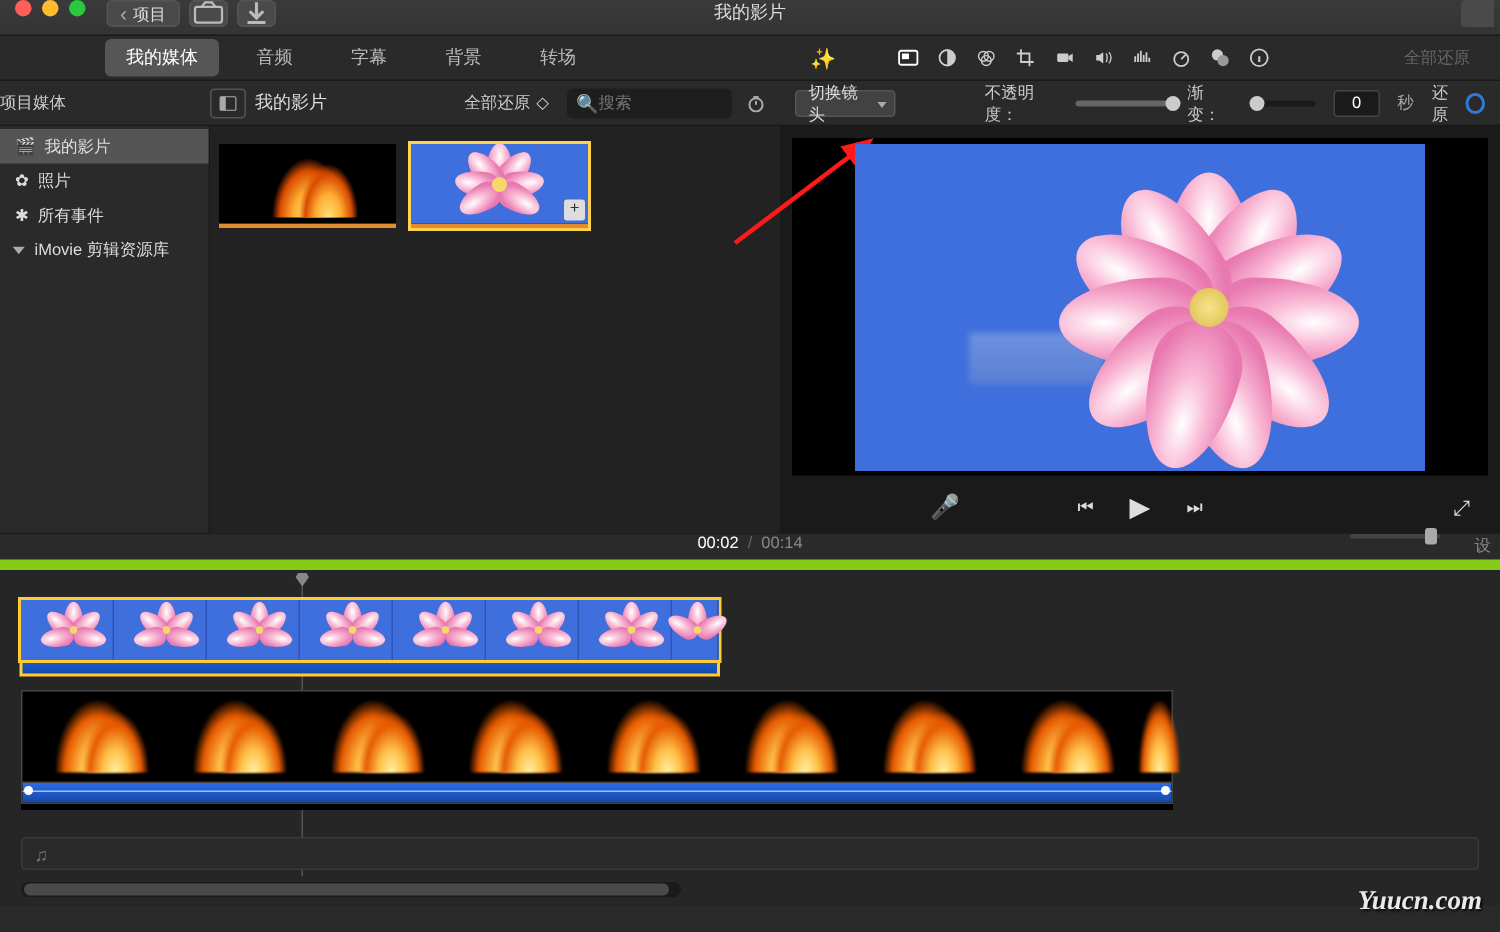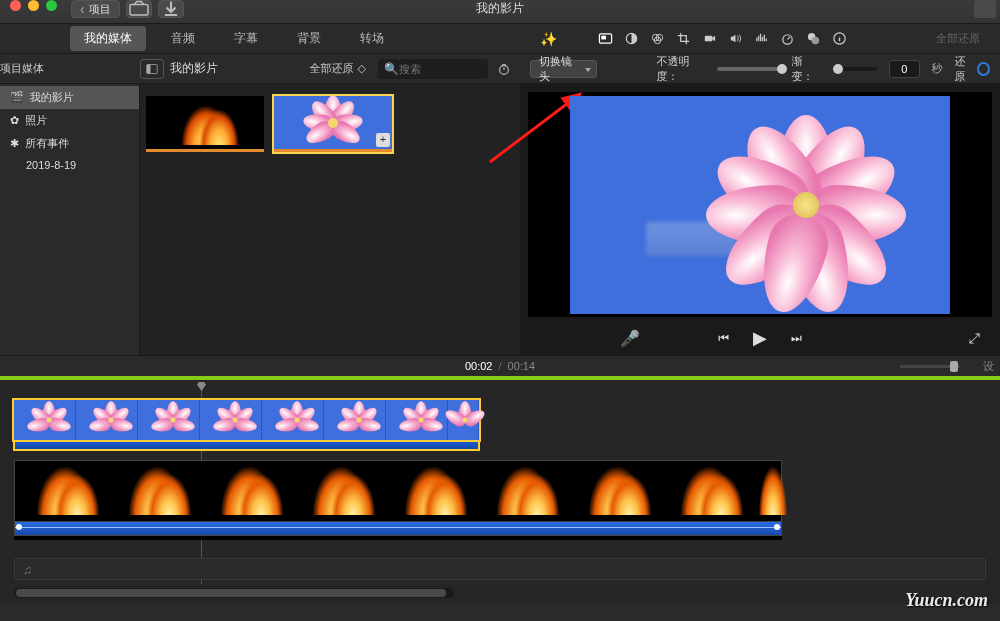--- a/index.html
+++ b/index.html
@@ -82,21 +82,21 @@
 .canvas-inner .ptl { position:absolute; width:60px; height:100px; background: radial-gradient(ellipse at 50% 30%, #fff 0%, #f9b8d4 35%, #e878b0 75%); border-radius: 50% 50% 50% 50% / 70% 70% 30% 30%; left:62%; top:52%; transform-origin: 50% 100%; }
 .canvas-inner .cntr { position:absolute; left:62%; top:50%; width:26px; height:26px; background: radial-gradient(#f7e48b,#d9bb4a); border-radius:50%; transform:translate(-50%,-50%); }
 .canvas-inner .blur-txt { position:absolute; left:20%; top:58%; width:90px; height:34px; background: linear-gradient(#6e92e0,#5a80d6); filter: blur(2px); border-radius:2px; }
 .arrow { position:absolute; pointer-events:none; }
 
 .transport { height: 34px; display:flex; align-items:center; justify-content:center; gap:24px; color:#ddd; position:relative; }
 .transport .mic { position:absolute; left:100px; font-size:16px; }
 .transport .full { position:absolute; right:20px; font-size:14px; }
 
 
-.time-row { height: 24px; display:flex; align-items:center; justify-content:center; gap:6px; font-size:11px; border-bottom:4px solid #84cc16; position:relative; }
+.time-row { height: 24px; display:flex; justify-content:center; gap:6px; font-size:11px; border-bottom:7px solid #84cc16; position:relative; }
 .time-row .cur { color:#fff; }
 .time-row .sep { color:#666; }
 .time-row .tot { color:#888; }
 .zoom-sl { position:absolute; right:40px; width:60px; height:3px; background:#444; border-radius:2px; }
 .zoom-sl .k { position:absolute; right:2px; top:-4px; width:8px; height:11px; background:#aaa; border-radius:2px; }
 .set-lbl { position:absolute; right:6px; color:#888; font-size:11px; }
 
 
 .timeline { height: 224px; background:#262626; position:relative; padding: 20px 14px; overflow:hidden; }
 .playhead { position:absolute; left:201px; top:2px; bottom:20px; width:1px; background:#555; }
@@ -283,22 +283,23 @@
         <span>我的影片</span>
       </div>
     <div class="side-item">
         <span>✿</span>
         <span>照片</span>
       </div>
     <div class="side-item">
         <span>✱</span>
         <span>所有事件</span>
       </div>
-    <div class="side-item" style="padding-left:26px">
-        <span>2019-8-19</span>
+    <div class="side-item">
+        <span class="tri"></span>
+        <span>iMovie 剪辑资源库</span>
       </div>
   </div>
 
   <div class="browser">
     <div class="clip-thumb">
       <div class="fire">
           <div class="flame"></div>
           <div class="flame b"></div>
         </div>
     </div>

